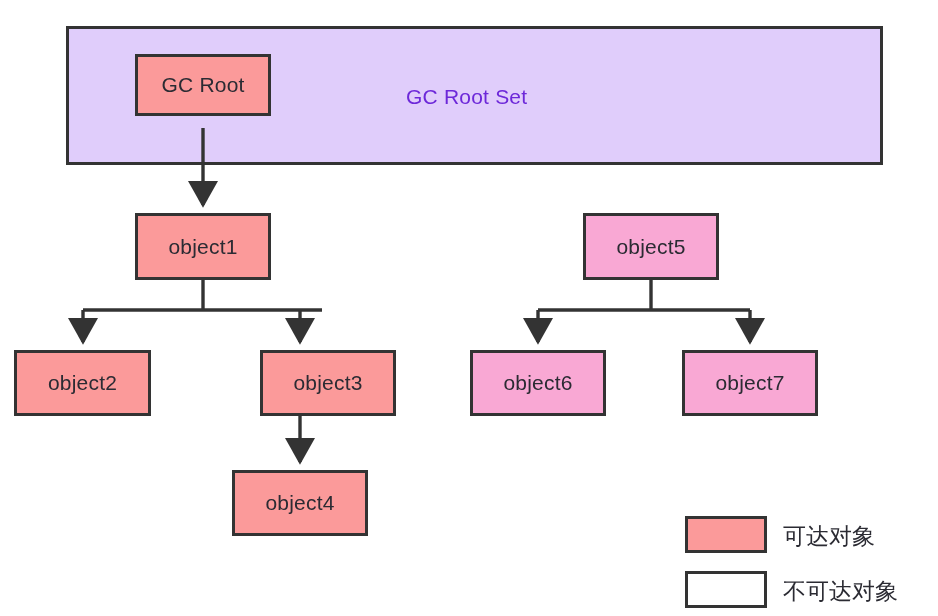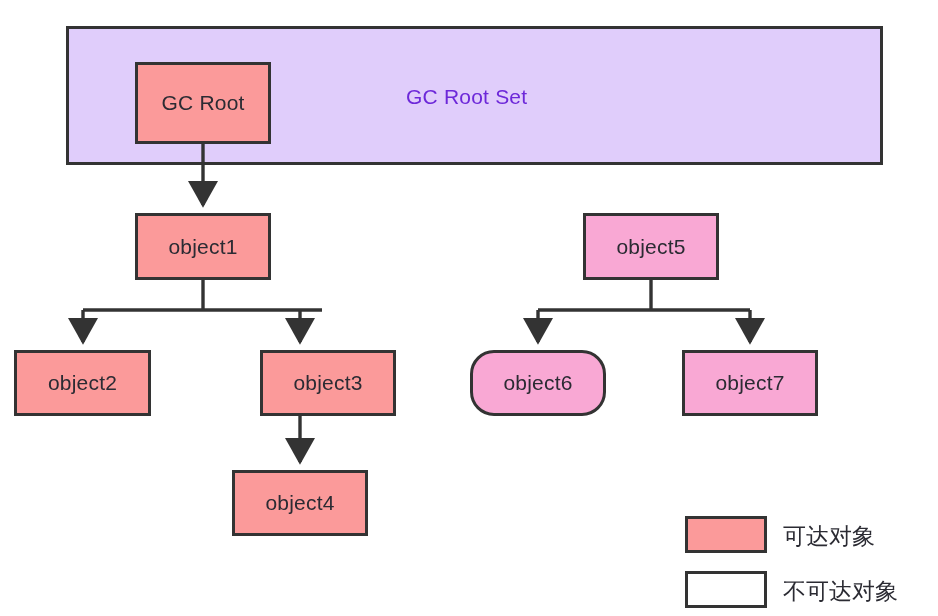--- a/index.html
+++ b/index.html
@@ -95,33 +95,33 @@
 
       <path d="M 300 416 L 300 462" marker-end="url(#arrowhead)"></path>
 
       <path d="M 651 280 L 651 310"></path>
       <path d="M 538 310 L 750 310"></path>
       <path d="M 538 310 L 538 342" marker-end="url(#arrowhead)"></path>
       <path d="M 750 310 L 750 342" marker-end="url(#arrowhead)"></path>
     </g>
   </svg>
 
-  <div class="node reachable" style="left:135px; top:62px; width:136px; height:82px;">GC Root</div>
+  <div class="node reachable" style="left:135px; top:54px; width:136px; height:62px;">GC Root</div>
 
   <div class="node reachable" style="left:135px; top:213px; width:136px; height:67px;">object1</div>
 
   <div class="node reachable" style="left:14px; top:350px; width:137px; height:66px;">object2</div>
 
   <div class="node reachable" style="left:232px; top:350px; width:136px; height:66px;margin-left:28px;">object3</div>
 
   <div class="node reachable" style="left:232px; top:470px; width:136px; height:66px;">object4</div>
 
   <div class="node unreachable" style="left:583px; top:213px; width:136px; height:67px;">object5</div>
 
-  <div class="node unreachable" style="left:470px; top:350px; width:136px; height:66px;border-radius:24px;">object6</div>
+  <div class="node unreachable" style="left:470px; top:350px; width:136px; height:66px;">object6</div>
 
   <div class="node unreachable" style="left:682px; top:350px; width:136px; height:66px;">object7</div>
 
   <div class="legend-swatch reachable" style="left:685px; top:516px; width:82px; height:37px;"></div>
   <div class="legend-text" style="left:783px; top:521px;">可达对象</div>
 
   <div class="legend-swatch unreachable" style="left:685px; top:571px; width:82px; height:37px;"></div>
   <div class="legend-text" style="left:783px; top:576px;">不可达对象</div>
 
 </div>

